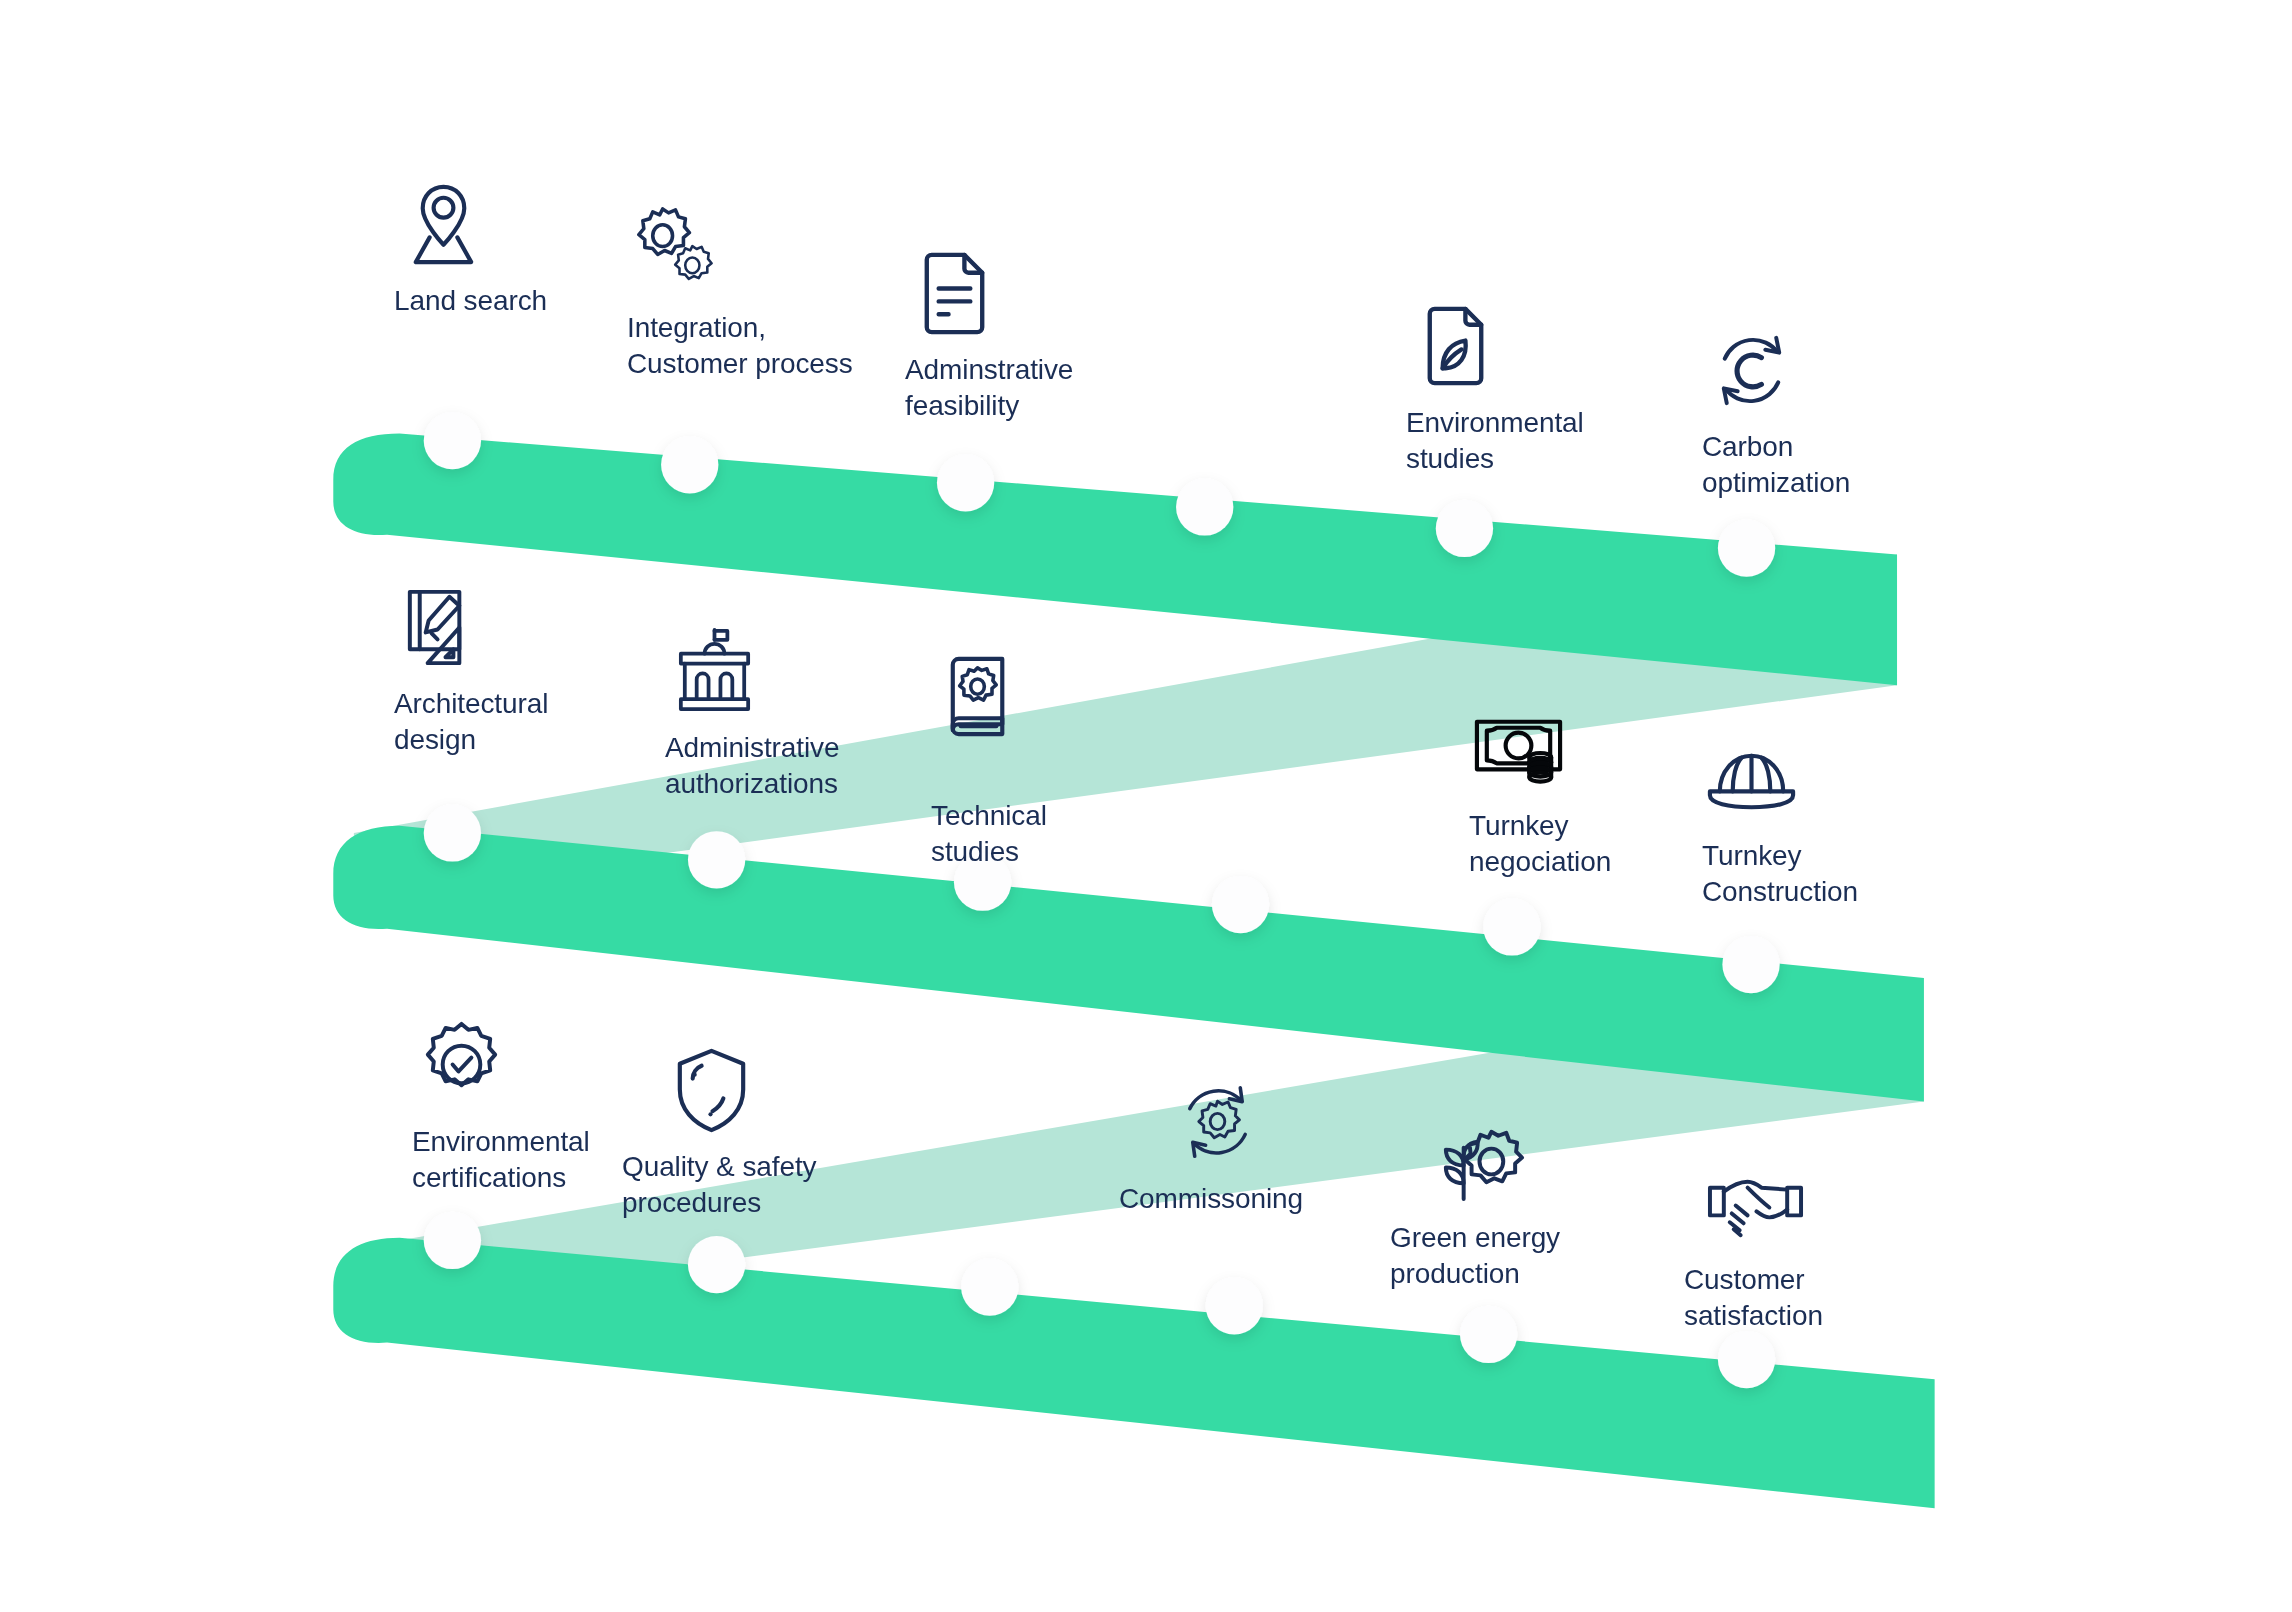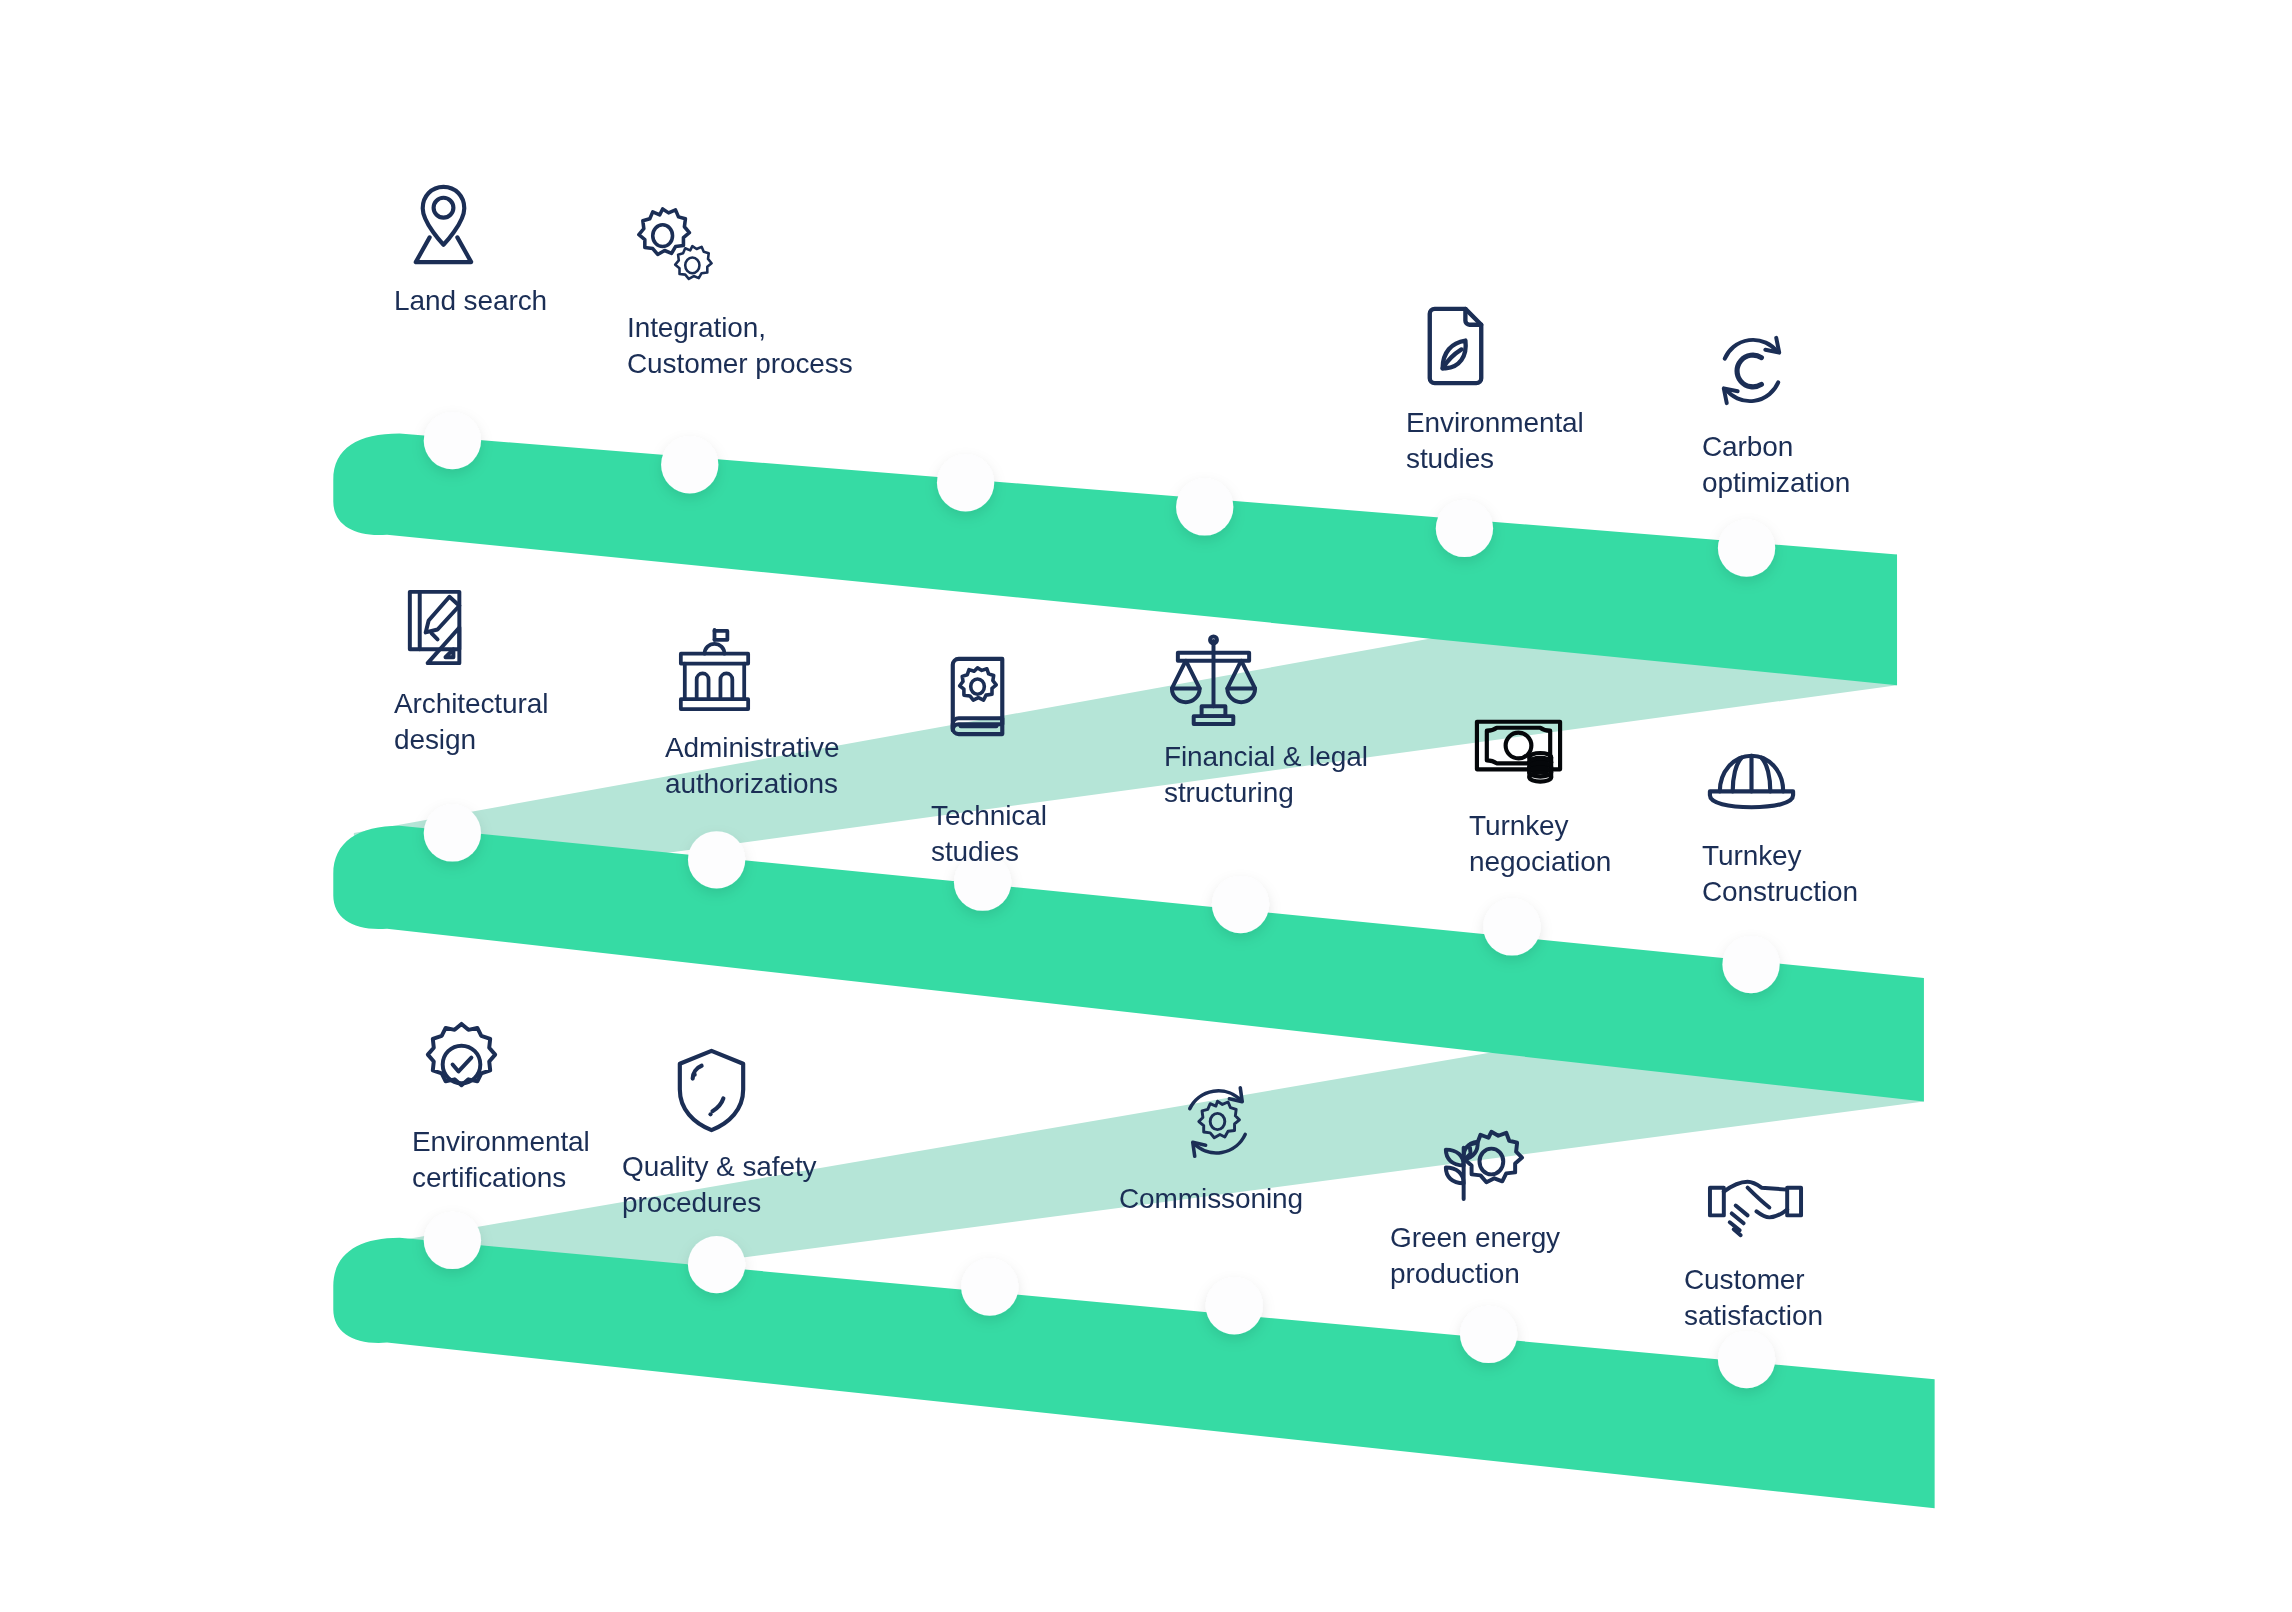--- a/index.html
+++ b/index.html
@@ -119,20 +119,31 @@
         <g transform="translate(66,64) scale(0.72)">
           <path d="M0,-27 l6,4 7,-3 3,7 7,2 -1,8 5,6 -6,5 0,8 -8,1 -4,7 -7,-3 -7,4 -5,-6 -8,-1 0,-8 -6,-5 5,-6 -1,-8 7,-2 3,-7 7,3 Z"></path>
           <ellipse cx="0" cy="0" rx="10" ry="11"></ellipse>
         </g>
       </svg>
     </span>
     <span class="lbl">Integration,
 Customer process</span>
   </div>
 
+  <div class="step" style="left:905px;top:244px;">
+    <span class="ico">
+      <svg viewBox="0 0 100 100" fill="none" stroke="#1B2E55" stroke-width="4.4" stroke-linecap="round" stroke-linejoin="round">
+        <path d="M22 16a5 5 0 0 1 5-5h33l18 18v55a5 5 0 0 1-5 5H27a5 5 0 0 1-5-5z"></path>
+        <path d="M60 11v14a4 4 0 0 0 4 4h14"></path>
+        <path d="M34 45h32M34 58h32M34 71h10"></path>
+      </svg>
+    </span>
+    <span class="lbl">Adminstrative
+feasibility</span>
+  </div>
 
 
   <div class="step" style="left:1406px;top:297px;">
     <span class="ico">
       <svg viewBox="0 0 100 100" fill="none" stroke="#1B2E55" stroke-width="4.4" stroke-linecap="round" stroke-linejoin="round">
         <path d="M24 17a5 5 0 0 1 5-5h31l16 16v54a5 5 0 0 1-5 5H29a5 5 0 0 1-5-5z"></path>
         <path d="M60 12v12a4 4 0 0 0 4 4h12"></path>
         <path d="M37 72c0-16 9-26 23-28 2 16-6 27-20 28z"></path>
         <path d="M37 72c5-8 11-14 19-19"></path>
       </svg>
@@ -196,37 +207,20 @@
         <g transform="translate(47,40) scale(0.86)">
           <path d="M0,-22 l5,3 6,-2 2,6 6,2 -1,6 4,5 -5,4 0,7 -7,1 -3,6 -6,-3 -6,3 -4,-5 -7,-1 0,-7 -5,-4 4,-5 -1,-6 6,-2 2,-6 6,2 Z"></path>
           <ellipse cx="0" cy="0" rx="8" ry="9"></ellipse>
         </g>
       </svg>
     </span>
     <span class="lbl">Technical
 studies</span>
   </div>
 
-  <div class="step" style="left:1164px;top:631px;">
-    <span class="ico">
-      <svg viewBox="0 0 100 100" fill="none" stroke="#1B2E55" stroke-width="4" stroke-linecap="round" stroke-linejoin="round">
-        <path d="M50 10v66"></path>
-        <circle cx="50" cy="9" r="3.5"></circle>
-        <path d="M14 22h72v8H14z"></path>
-        <path d="M22 30 L8 58 h28z"></path>
-        <path d="M8 58a14 14 0 0 0 28 0"></path>
-        <path d="M78 30 L64 58 h28z"></path>
-        <path d="M64 58a14 14 0 0 0 28 0"></path>
-        <path d="M38 76h24v10H38z"></path>
-        <path d="M30 86h40v8H30z"></path>
-      </svg>
-    </span>
-    <span class="lbl">Financial &amp; legal
-structuring</span>
-  </div>
 
   <div class="step ico-money" style="left:1469px;top:700px;">
     <span class="ico">
       <svg viewBox="0 0 100 100" fill="none" stroke="#05070A" stroke-width="4.2" stroke-linecap="round" stroke-linejoin="round">
         <path d="M8 22h84v48H8z"></path>
         <path d="M18 31c6 0 10-3 10-3h44s4 3 10 3v30c-6 0-10 3-10 3H28s-4-3-10-3z"></path>
         <ellipse cx="50" cy="46" rx="13" ry="13"></ellipse>
         <ellipse cx="72" cy="58" rx="11" ry="4.5"></ellipse>
         <path d="M61 58v5M83 58v5"></path>
         <ellipse cx="72" cy="63" rx="11" ry="4.5"></ellipse>

